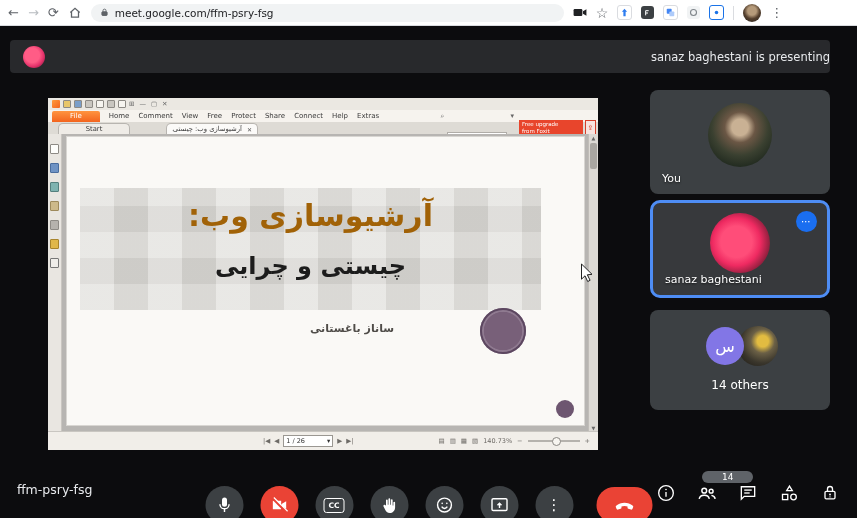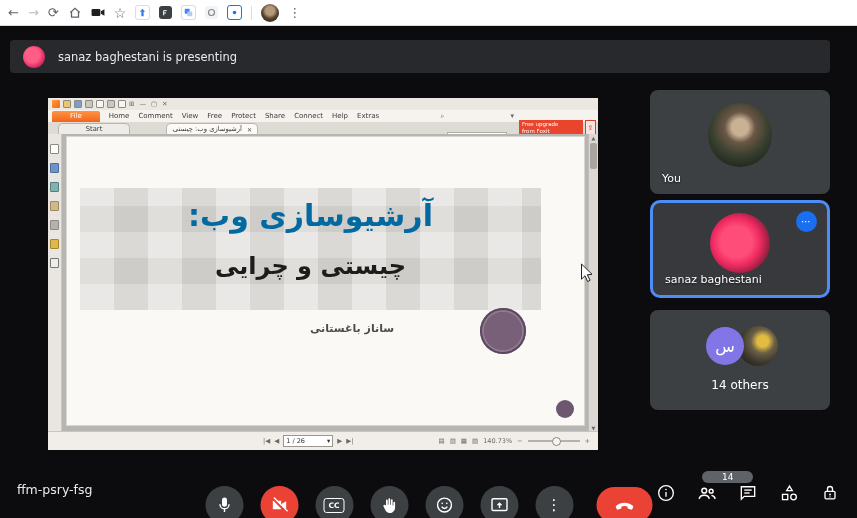--- a/index.html
+++ b/index.html
@@ -15,21 +15,21 @@
              padding:0 9px;gap:6px;min-width:0;max-width:455px;}
   .addr-url{font-size:10.5px;color:#202124;white-space:nowrap;overflow:hidden;}
   .tb-ico{width:14px;height:14px;display:flex;align-items:center;justify-content:center;}
   .ext-box{width:13px;height:13px;border-radius:3px;display:flex;align-items:center;justify-content:center;font-size:8px;}
   .tb-sep{width:1px;height:14px;background:#dadce0;}
   .tb-avatar{width:18px;height:18px;border-radius:50%;
              background:radial-gradient(circle at 50% 38%,#b59a7a 0 30%,#55402e 55%,#23201c 100%);}
 
   
   .banner{position:absolute;top:40px;left:10px;right:27px;height:33px;background:#28292c;border-radius:4px;
-          display:flex;align-items:center;padding-left:13px;gap:13px;}
+          display:flex;align-items:center;padding-left:13px;gap:13px;justify-content:space-between;}
   .banner-avatar{width:22px;height:22px;border-radius:50%;
           background:radial-gradient(circle at 42% 42%,#ff5c86 0 40%,#e5326b 62%,#8f1f44 85%,#3c2a2e 100%);}
   .banner-text{color:#e8eaed;font-size:11.5px;}
 
   
   .foxit{position:absolute;left:48px;top:98px;width:550px;height:352px;background:#ece9e4;color:#3c3c3c;}
   .fx-titlebar{height:12px;background:#ebe8e2;display:flex;align-items:center;padding:0 4px;gap:3px;}
   .fx-logo{width:8px;height:8px;background:linear-gradient(135deg,#ff9a3c,#f3641d);border-radius:1px;}
   .qat-ico{width:6px;height:6px;border:1px solid #8d8a85;border-radius:1px;background:#f7f5f0;}
   .qat-ico.c1{background:#e8c66a;}.qat-ico.c2{background:#7a9ec9;}.qat-ico.c3{background:#c9c6c0;}
@@ -62,21 +62,21 @@
   .sp-ico.sig{background:#efede9;border-color:#777;}
   .fx-doc{flex:1;background:#b7b5b2;position:relative;}
   .fx-scroll{width:9px;background:#dcd9d4;border-left:1px solid #c0bdb8;position:relative;}
   .fx-scroll .thumb{position:absolute;top:9px;left:1px;right:1px;height:26px;background:#a9a6a1;border-radius:2px;}
   .fx-scroll .arr{position:absolute;left:0;right:0;text-align:center;font-size:5px;color:#666;}
   .slide{position:absolute;left:4px;right:3px;top:2px;bottom:6px;background:#faf9f6;box-shadow:inset 0 0 0 1px #d8d6d2;}
   .slide-band{position:absolute;left:14px;right:44px;top:52px;height:122px;background:#dcdad6;
       background-image:repeating-linear-gradient(90deg,rgba(255,255,255,.25) 0 34px,rgba(0,0,0,.035) 34px 68px),
                        repeating-linear-gradient(0deg,rgba(255,255,255,.18) 0 26px,rgba(0,0,0,.03) 26px 52px);}
   .slide-t1{position:absolute;left:14px;right:44px;top:62px;text-align:center;direction:rtl;
-            font-size:30px;font-weight:bold;color:#0369a1;letter-spacing:1px;}
+            font-size:30px;font-weight:bold;color:#a16207;letter-spacing:1px;}
   .slide-t2{position:absolute;left:14px;right:44px;top:116px;text-align:center;direction:rtl;
             font-size:24px;font-weight:bold;color:#1c1c1c;}
   .slide-author{position:absolute;left:196px;top:186px;width:180px;text-align:center;direction:rtl;
             font-size:11px;font-weight:bold;color:#4f4c48;}
   .stamp-ring{position:absolute;left:414px;top:172px;width:46px;height:46px;border-radius:50%;
             background:radial-gradient(circle,#786079 0 58%,#8f7a90 60% 70%,#6d5670 72% 100%);
             box-shadow:inset 0 0 0 2px #5c4760;}
   .stamp-dot{position:absolute;left:490px;top:264px;width:18px;height:18px;border-radius:50%;background:#6d5670;}
   .fx-statusbar{position:absolute;bottom:0;left:0;right:0;height:18px;background:#f1eee9;border-top:1px solid #c9c6c1;
             display:flex;align-items:center;font-size:6.5px;color:#6d6a66;}
@@ -130,20 +130,27 @@
   <div class="browser-bar">
     <span class="nav-glyph">←</span>
     <span class="nav-glyph dim">→</span>
     <span class="nav-glyph">⟳</span>
     <span class="tb-ico">
       <svg width="14" height="14" viewBox="0 0 24 24" fill="none" stroke="#5f6368" stroke-width="2.2">
           <path d="M4 11l8-7 8 7"></path>
           <path d="M6 10v9h12v-9"></path>
         </svg>
     </span>
+    <div class="addr-pill">
+      <svg width="9" height="11" viewBox="0 0 24 24" fill="none" stroke="#5f6368" stroke-width="2.4">
+          <rect x="5" y="10" width="14" height="10" rx="2" fill="#5f6368"></rect>
+          <path d="M8 10V7a4 4 0 0 1 8 0v3"></path>
+        </svg>
+      <span class="addr-url">meet.google.com/ffm-psry-fsg</span>
+    </div>
     <span class="tb-ico">
       <svg width="15" height="11" viewBox="0 0 24 16" fill="#202124">
           <rect x="1" y="2" width="15" height="12" rx="2"></rect>
           <path d="M17 6l6-3.5v11L17 10z"></path>
         </svg>
     </span>
     <span class="nav-glyph" style="color:#5f6368;font-size:14px;">☆</span>
     <span class="ext-box" style="background:#fff;border:1px solid #dadce0;">
       <svg width="9" height="9" viewBox="0 0 24 24" fill="#2e7df0">
           <path d="M12 2l7 8h-4v12h-6V10H5z"></path>

